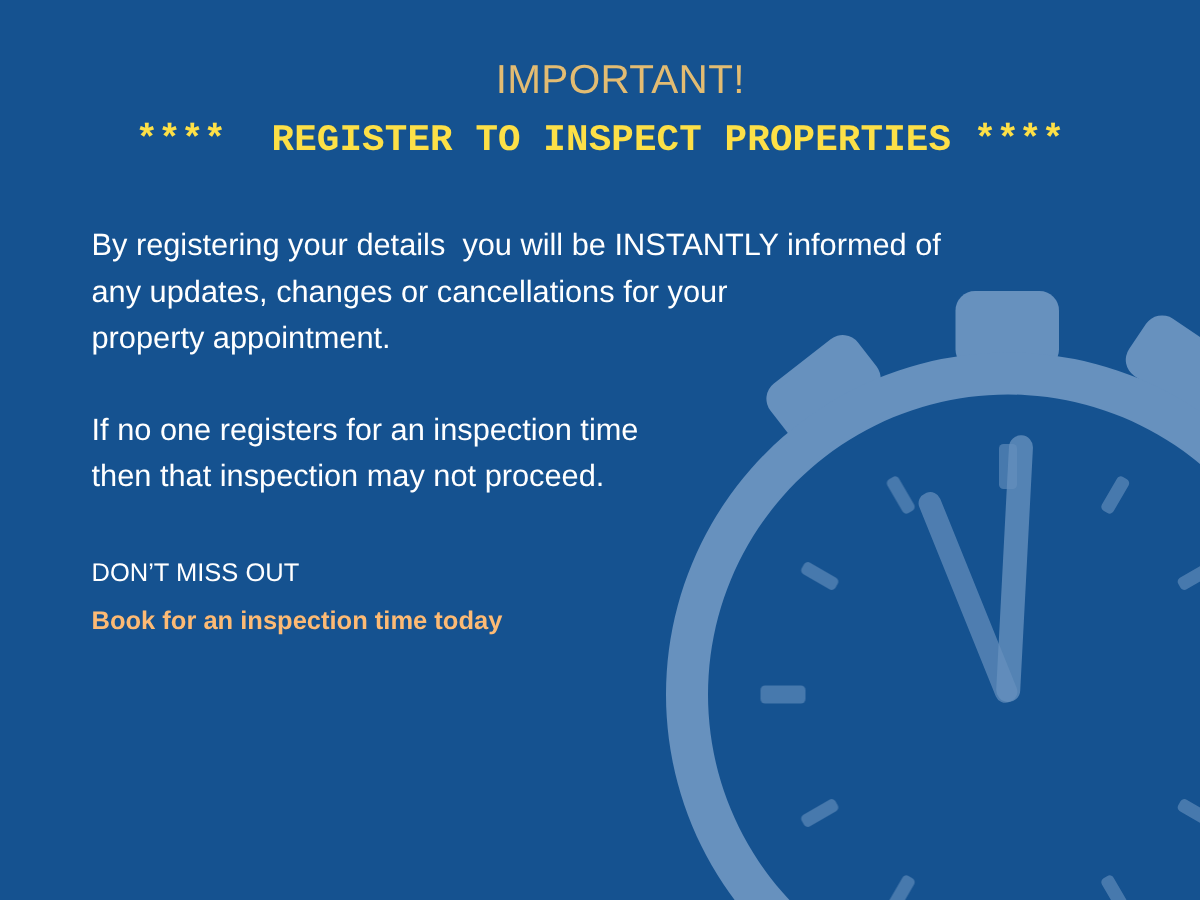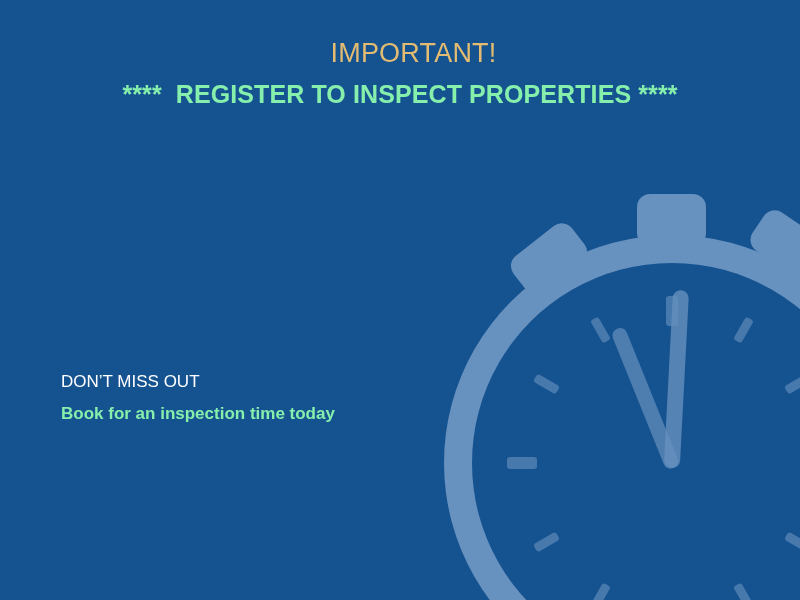--- a/index.html
+++ b/index.html
@@ -49,26 +49,27 @@
     color: #e3bc72;
     font-size: 27px;
     font-weight: 400;
     line-height: 34px;
     letter-spacing: 0.2px;
     padding-left: 27px;
   }
   .headline-2 {
     display: block;
     margin-top: 8px;
-    color: #86efac;
+    color: #fde047;
     font-size: 25px;
     font-weight: bold;
     line-height: 32px;
     letter-spacing: 0.1px;
     white-space: pre;
+    font-family: Liberation Mono, monospace;
   }
 
   .body-block {
     position: absolute;
     left: 61px;
     top: 148px;
     width: 660px;
   }
   .para {
     margin: 0 0 30px 0;
@@ -89,21 +90,21 @@
   .cta-line {
     display: block;
     font-size: 17px;
     line-height: 32px;
   }
   .cta-line.plain {
     color: #ffffff;
     font-weight: 400;
   }
   .cta-line.gold {
-    color: #86efac;
+    color: #fdba74;
     font-weight: bold;
   }
 </style>
 </head>
 <body>
 
 <div id="slide">
 
   <svg id="clock-art" viewBox="0 0 800 600" aria-hidden="true">
     <defs>
@@ -173,20 +174,27 @@
     </g>
   </svg>
 
   <div id="text-layer">
 
     <div class="headline-block">
       <span class="headline-1">IMPORTANT!</span>
       <span class="headline-2">****  REGISTER TO INSPECT PROPERTIES ****</span>
     </div>
 
+    <div class="body-block">
+      <p class="para">By registering your details  you will be INSTANTLY informed of
+any updates, changes or cancellations for your
+property appointment.</p>
+      <p class="para tight">If no one registers for an inspection time
+then that inspection may not proceed.</p>
+    </div>
 
     <div class="cta-block">
       <span class="cta-line plain">DON’T MISS OUT</span>
       <span class="cta-line gold">Book for an inspection time today</span>
     </div>
 
   </div>
 
 </div>
 

